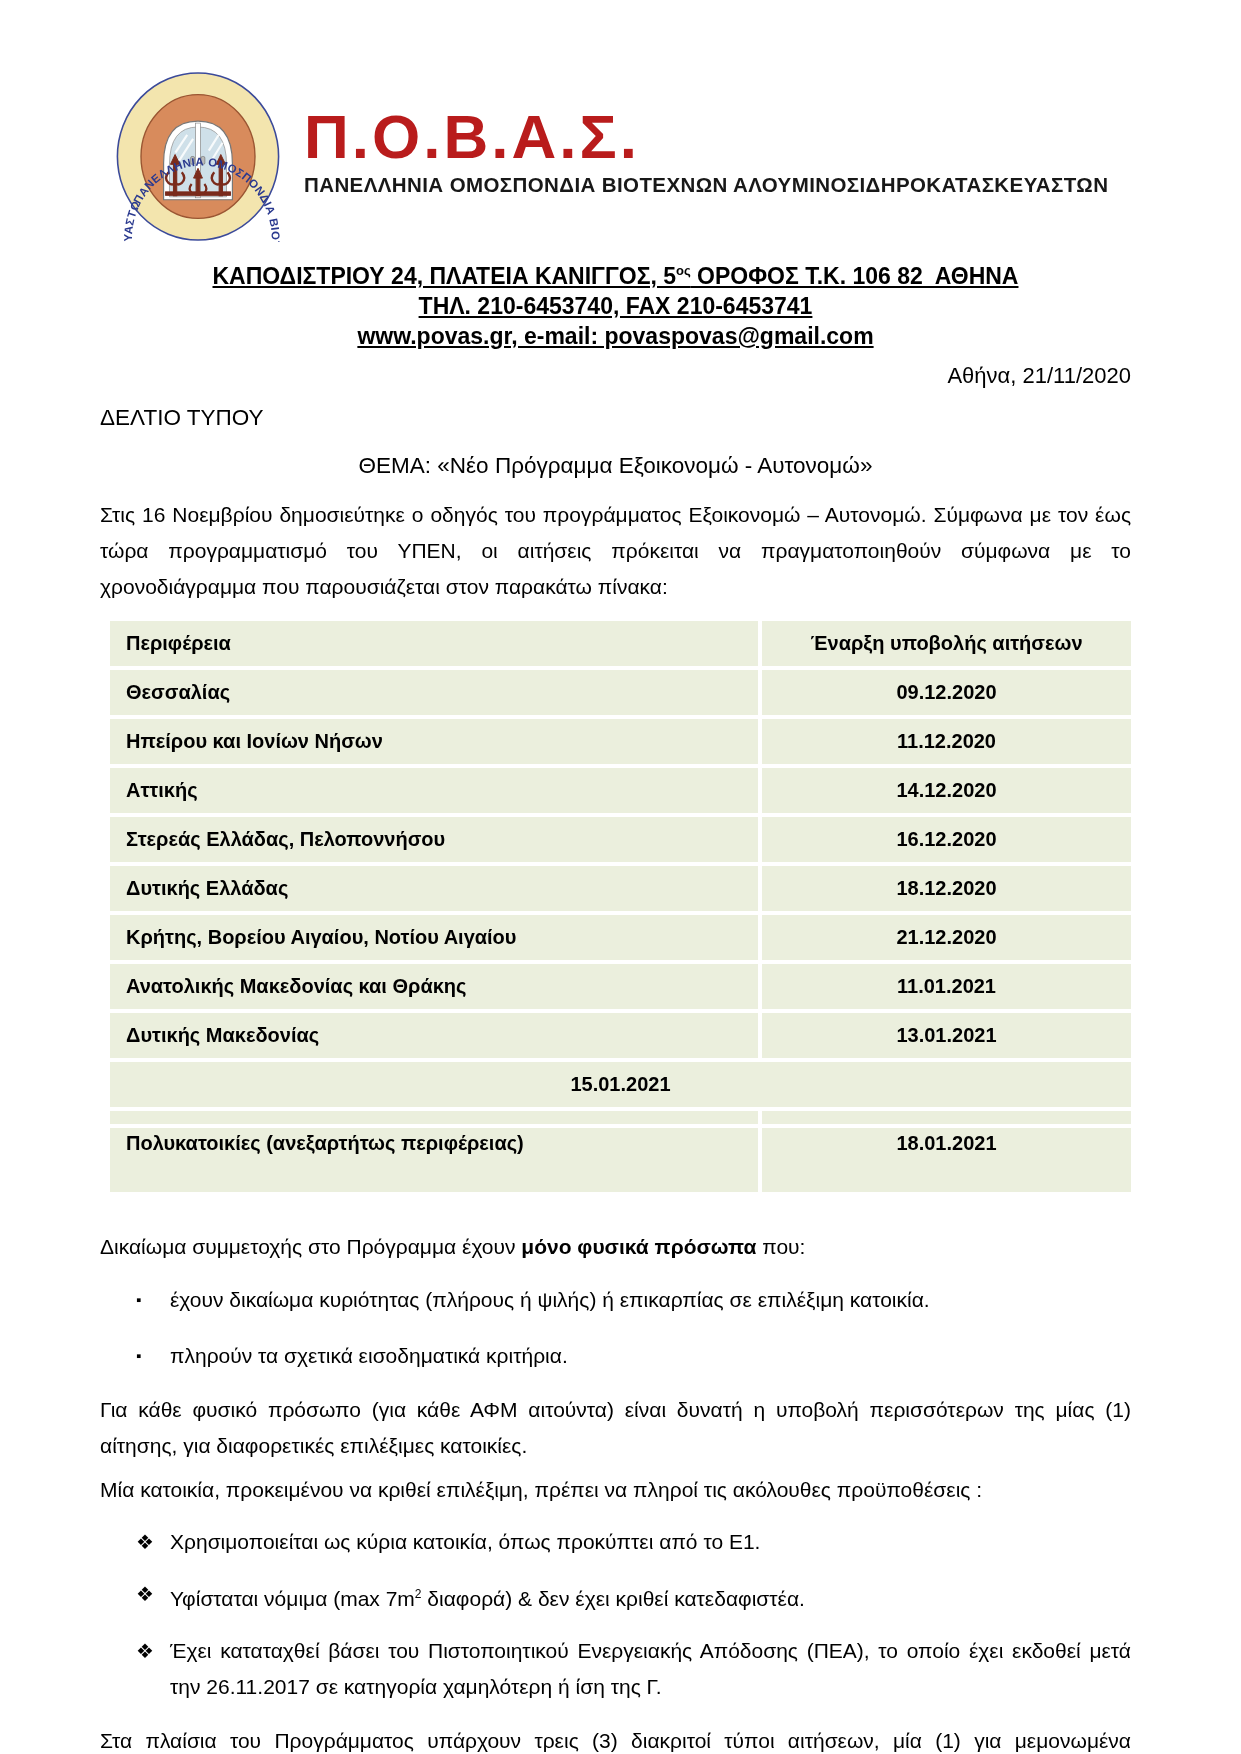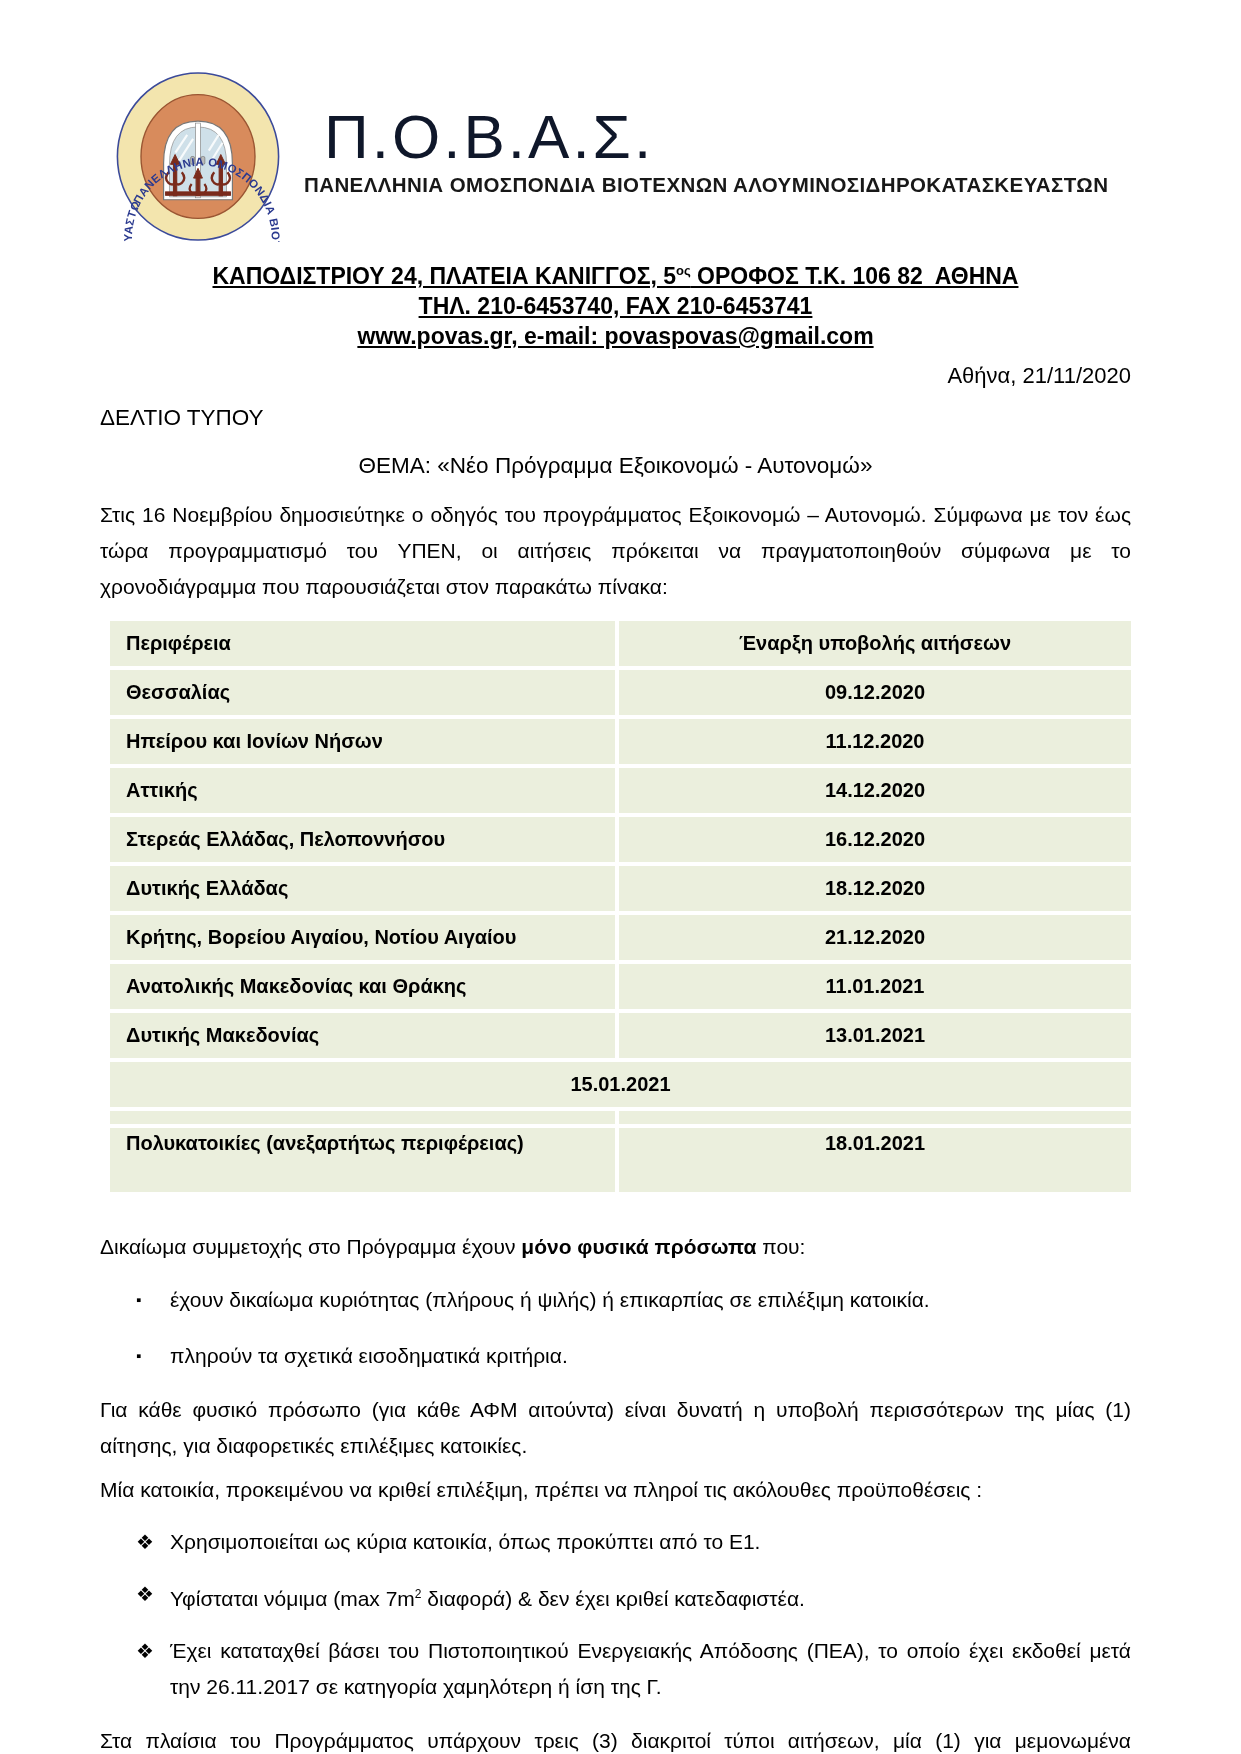--- a/index.html
+++ b/index.html
@@ -8,23 +8,22 @@
     width:1241px; height:1754px; margin:0 auto; background:#ffffff;
     font-family:"Liberation Sans", sans-serif; color:#000;
     position:relative; overflow:hidden;
     padding:70px 110px 0 100px;
   }
   
   .logo-row { display:flex; align-items:flex-start; padding-left:14px; }
   .logo-svg { width:168px; height:172px; flex:0 0 auto; }
   .brand-block { margin-left:22px; margin-top:34px; }
   .brand-acronym {
-    font-size:62px; font-weight:normal; letter-spacing:3px; color:#0f172a;
+    font-size:62px; font-weight:bold; letter-spacing:3px; color:#b91c1c;
     line-height:1.05;
-    margin-left:20px;
   }
   .brand-subtitle {
     font-size:20.5px; font-weight:bold; color:#181818; letter-spacing:0.4px;
     margin-top:4px; white-space:nowrap;
   }
   
   .address { text-align:center; margin-top:14px; font-weight:bold;text-decoration:underline; }
   .address .line { font-size:23px; line-height:30px; white-space:pre-wrap; }
   .address sup { font-size:13px; vertical-align:super; }
   .dateline { text-align:right; font-size:22px; margin-top:12px; }
@@ -33,21 +32,21 @@
   .doc-subject{ text-align:center; font-size:22.5px; margin-top:22px; }
   
   .para { font-size:21px; line-height:36px; text-align:justify; margin-top:18px; }
   
   .sched-table { margin-top:16px; margin-left:10px; }
   .t-row { display:flex; gap:4px; margin-bottom:4px; }
   .t-cell {
     background:#ebefdd; display:flex; align-items:center;
     font-size:20px; font-weight:bold; min-height:45px;
   }
-  .t-c1 { width:505px; padding-left:16px; }
+  .t-c1 { width:648px; padding-left:16px; }
   .t-c2 { flex:1; justify-content:center; text-align:right; }
   .t-row-spacer .t-cell { min-height:13px; }
   .t-row-last .t-cell { min-height:64px; align-items:flex-start; padding-top:4px; }
   
   .lead { font-size:21px; line-height:30px; margin-top:40px; }
   .blist-item, .dlist-item { display:flex; font-size:21px; line-height:36px; }
   .blist-item { margin-top:20px; }
   .dlist-item { margin-top:16px; }
   .b-marker { width:34px; text-align:left; margin-left:36px; flex:0 0 auto; font-size:15px; line-height:36px; }
   .d-marker { width:34px; text-align:left; margin-left:36px; flex:0 0 auto; font-size:20px; line-height:36px; }

